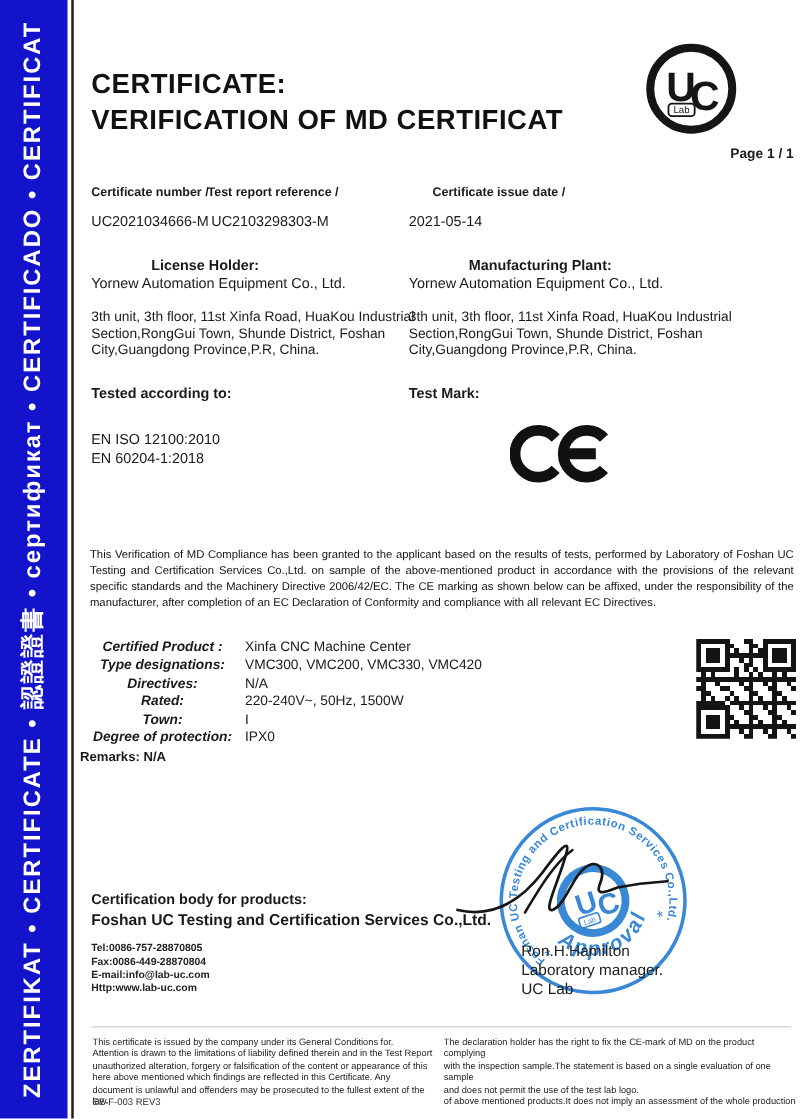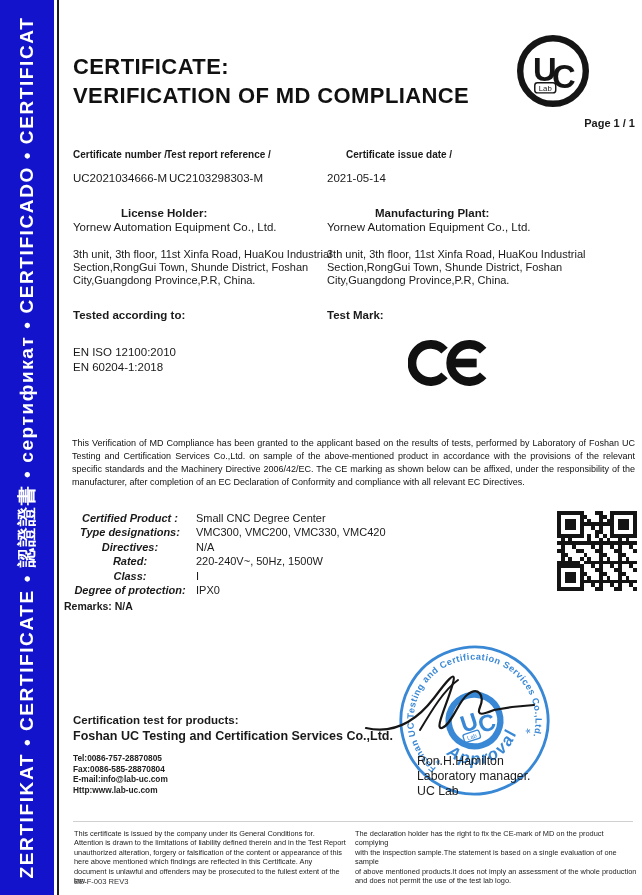--- a/index.html
+++ b/index.html
@@ -69,21 +69,21 @@
 <body>
 
 <div id="page">
 
   <div class="sidebar" style="background: rgb(18, 19, 203);"></div>
   <div class="sidebar-text">ZERTIFIKAT • CERTIFICATE • 認證證書 • сертификат • CERTIFICADO • CERTIFICAT</div>
   <div class="divider"></div>
 
   <div class="title">
     <div>CERTIFICATE:</div>
-    <div>VERIFICATION OF MD COMPLIANCE</div>
+    <div>VERIFICATION OF MD CERTIFICAT</div>
   </div>
 
   <svg class="uc-logo" viewBox="0 0 90 90">
     <circle cx="45" cy="45" r="36" fill="none" stroke="#151515" stroke-width="7"></circle>
     <text x="36" y="56" text-anchor="middle" font-size="36" font-weight="bold" fill="#151515">U</text>
     <text x="57" y="64" text-anchor="middle" font-size="36" font-weight="bold" fill="#151515">C</text>
     <rect x="25" y="58" width="23" height="11" rx="3" fill="none" stroke="#151515" stroke-width="1.6"></rect>
     <text x="36.5" y="66.7" text-anchor="middle" font-size="8.5" fill="#151515">Lab</text>
   </svg>
 
@@ -127,36 +127,36 @@
     <path d="M 54.8,26.3 A 28,28 0 1 0 54.8,63.7" fill="none" stroke="#111" stroke-width="13"></path>
     <path d="M 112.8,26.3 A 28,28 0 1 0 112.8,63.7" fill="none" stroke="#111" stroke-width="13"></path>
     <path d="M 66,45 L 103,45" fill="none" stroke="#111" stroke-width="13"></path>
   </svg>
 
   <div class="statement">This Verification of MD Compliance has been granted to the applicant based on the results of tests, performed by Laboratory of Foshan UC Testing and Certification Services Co.,Ltd. on sample of the above-mentioned product in accordance with the provisions of the relevant specific standards and the Machinery Directive 2006/42/EC. The CE marking as shown below can be affixed, under the responsibility of the manufacturer, after completion of an EC Declaration of Conformity and compliance with all relevant EC Directives.</div>
 
   <div class="spec">
     <div class="spec-row">
       <div class="spec-label">Certified Product :</div>
-      <div class="spec-value">Small CNC Degree Center</div>
+      <div class="spec-value">Xinfa CNC Machine Center</div>
     </div>
     <div class="spec-row">
       <div class="spec-label">Type designations:</div>
       <div class="spec-value">VMC300, VMC200, VMC330, VMC420</div>
     </div>
     <div class="spec-row">
       <div class="spec-label">Directives:</div>
       <div class="spec-value">N/A</div>
     </div>
     <div class="spec-row">
       <div class="spec-label">Rated:</div>
       <div class="spec-value">220-240V~, 50Hz, 1500W</div>
     </div>
     <div class="spec-row">
-      <div class="spec-label">Class:</div>
+      <div class="spec-label">Town:</div>
       <div class="spec-value">I</div>
     </div>
     <div class="spec-row">
       <div class="spec-label">Degree of protection:</div>
       <div class="spec-value">IPX0</div>
     </div>
   </div>
 
   <div class="remarks">Remarks: N/A</div>
 
@@ -401,27 +401,27 @@
       <rect x="5" y="20" width="1" height="1" fill="#141414"></rect>
       <rect x="6" y="20" width="1" height="1" fill="#141414"></rect>
       <rect x="10" y="20" width="1" height="1" fill="#141414"></rect>
       <rect x="11" y="20" width="1" height="1" fill="#141414"></rect>
       <rect x="15" y="20" width="1" height="1" fill="#141414"></rect>
       <rect x="16" y="20" width="1" height="1" fill="#141414"></rect>
       <rect x="20" y="20" width="1" height="1" fill="#141414"></rect>
     </svg>
 
   <div class="certbody">
-    <div class="certbody-l1">Certification test for products:</div>
+    <div class="certbody-l1">Certification body for products:</div>
     <div class="certbody-l2">Foshan UC Testing and Certification Services Co.,Ltd.</div>
   </div>
 
   <div class="contact">
     <div>Tel:0086-757-28870805</div>
-    <div>Fax:0086-585-28870804</div>
+    <div>Fax:0086-449-28870804</div>
     <div>E-mail:info@lab-uc.com</div>
     <div>Http:www.lab-uc.com</div>
   </div>
 
   <svg class="stamp" viewBox="0 0 200 200">
     <defs>
       <path id="arcTop" d="M 53,156 A 73,73 0 1 1 147,156" fill="none"></path>
       <path id="arcBottom" d="M 51,118 A 52,52 0 0 0 149,118" fill="none"></path>
     </defs>
     <circle cx="100" cy="100" r="88" fill="none" stroke="var(--stamp-blue)" stroke-width="3.4"></circle>
@@ -455,18 +455,18 @@
   <div class="footer-col fl">
     <div>This certificate is issued by the company under its General Conditions for.</div>
     <div>Attention is drawn to the limitations of liability defined therein and in the Test Report</div>
     <div>unauthorized alteration, forgery or falsification of the content or appearance of this</div>
     <div>here above mentioned which findings are reflected in this Certificate. Any</div>
     <div>document is unlawful and offenders may be prosecuted to the fullest extent of the law.</div>
   </div>
   <div class="footer-col fr">
     <div>The declaration holder has the right to fix the CE-mark of MD on the product complying</div>
     <div>with the inspection sample.The statement is based on a single evaluation of one sample</div>
+    <div>and does not permit the use of the test lab logo.</div>
     <div>of above mentioned products.It does not imply an assessment of the whole production</div>
-    <div>and does not permit the use of the test lab logo.</div>
   </div>
   <div class="doc-code">EE-F-003 REV3</div>
 
 </div>
 
 </body></html>

